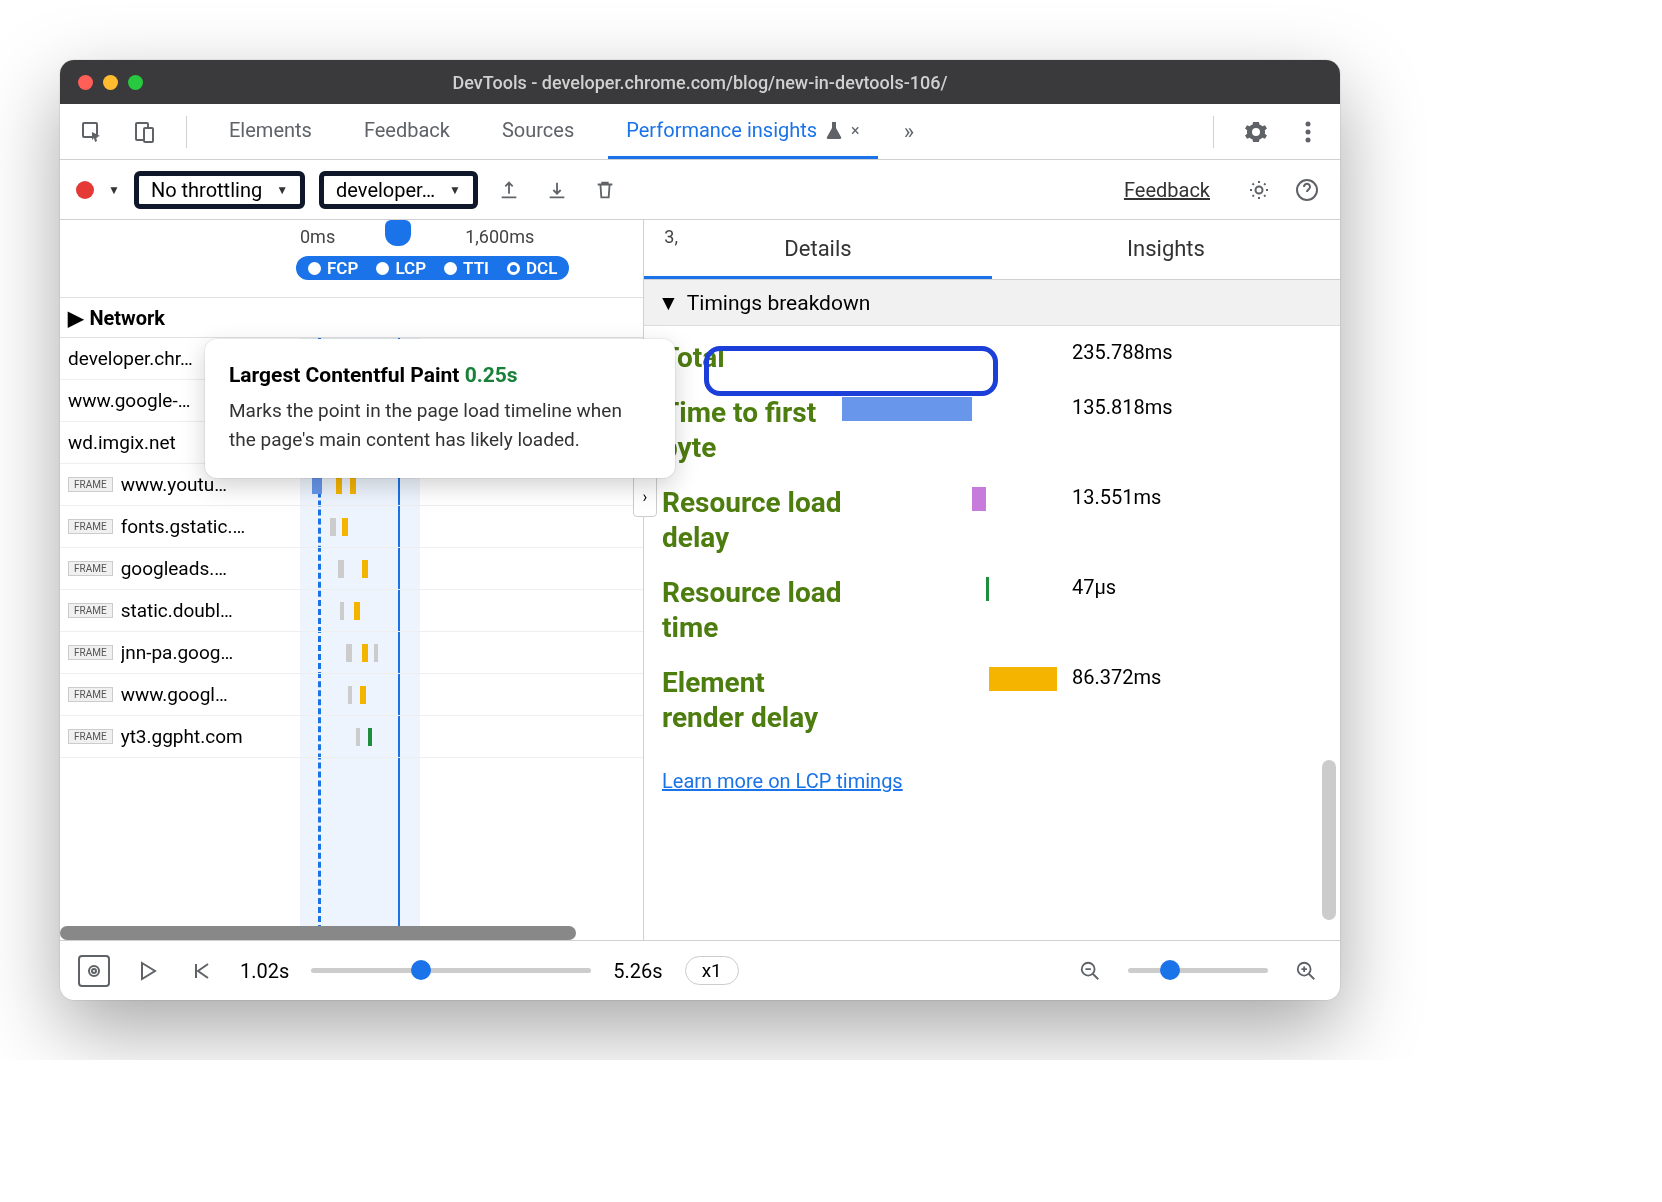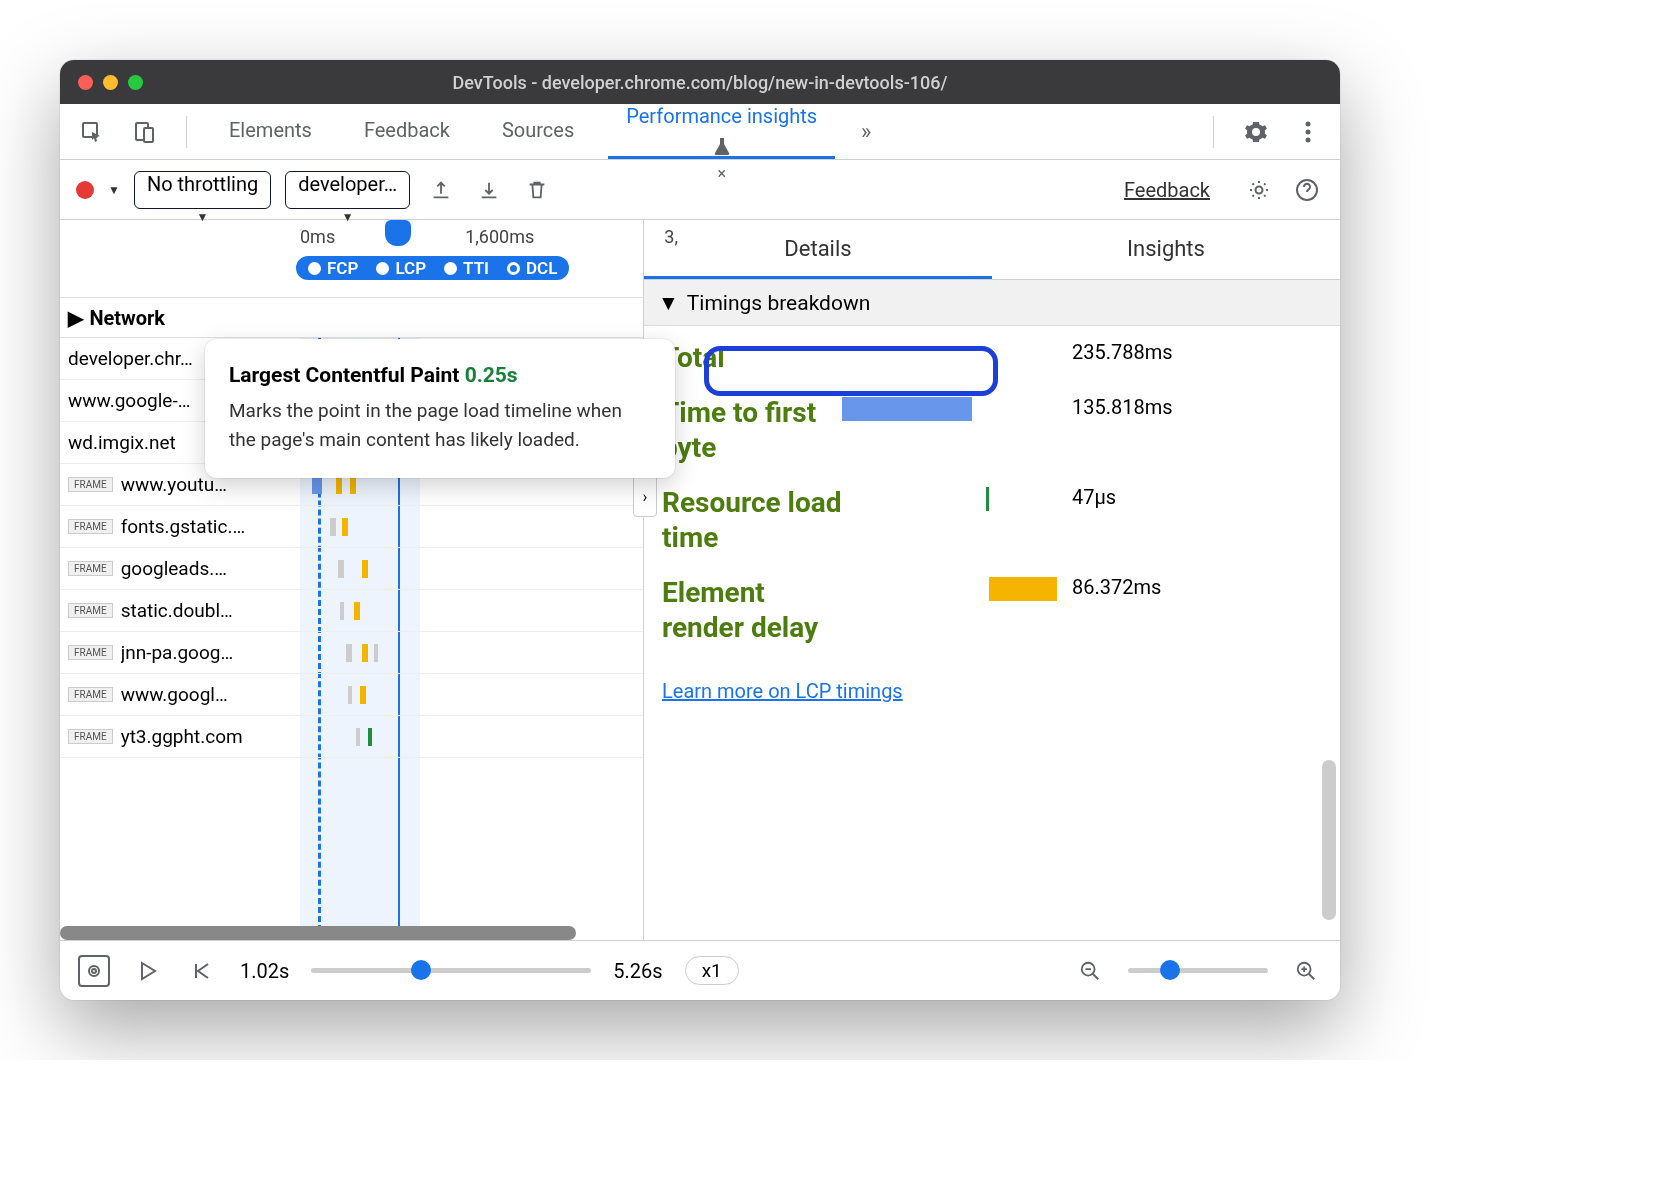--- a/index.html
+++ b/index.html
@@ -10,29 +10,29 @@
 .dot { width: 15px; height: 15px; border-radius: 50%; }
 .dot.red { background: #ff5f57; }
 .dot.yellow { background: #febc2e; }
 .dot.green { background: #28c840; }
 .title-text { color: #d0d0d0; font-size: 18px; position: absolute; left: 0; right: 0; text-align: center; pointer-events: none; font-weight: 500; }
 
 .tabbar { height: 56px; border-bottom: 1px solid #d0d0d0; display: flex; align-items: center; padding: 0 14px; gap: 16px; }
 .tb-icon { width: 36px; height: 36px; display: flex; align-items: center; justify-content: center; color: #5f6368; cursor: pointer; }
 .divider { width: 1px; height: 32px; background: #d0d0d0; margin: 0 8px; }
 .tab { padding: 0 18px; height: 100%; display: flex; align-items: center; font-size: 20px; color: #5f6368; cursor: pointer; border-bottom: 3px solid transparent; gap: 8px; }
-.tab.active { color: #1a73e8; border-bottom-color: #1a73e8; flex-direction: column; }
+.tab.active { color: #1a73e8; border-bottom-color: #1a73e8; }
 .tab-close { font-size: 16px; color: #5f6368; }
 .chev { color: #5f6368; font-size: 22px; margin: 0 10px; }
 .spacer { flex: 1; }
 
 .toolbar { height: 60px; display: flex; align-items: center; padding: 0 16px; gap: 14px; border-bottom: 1px solid #d0d0d0; }
 .record-dot { width: 18px; height: 18px; background: #e53935; border-radius: 50%; }
 .dd-caret { font-size: 12px; color: #333; }
-.select { height: 38px; border: 1px solid #0f172a; border-radius: 6px; display: flex; align-items: center; padding: 0 12px; gap: 14px; font-size: 20px; cursor: pointer; flex-direction: column; }
+.select { height: 38px; border: 5px solid #0f172a; border-radius: 6px; display: flex; align-items: center; padding: 0 12px; gap: 14px; font-size: 20px; cursor: pointer; }
 .tb-iconbtn { width: 34px; height: 34px; display: flex; align-items: center; justify-content: center; color: #5f6368; cursor: pointer; }
 .feedback { font-size: 20px; color: #333; text-decoration: underline; cursor: pointer; }
 
 .main { display: flex; height: 720px; position: relative; }
 .left { width: 584px; display: flex; flex-direction: column; position: relative; border-right: 1px solid #d0d0d0; }
 .timeline-header { height: 78px; position: relative; border-bottom: 1px solid #e0e0e0; }
 .ticks { display: flex; position: absolute; left: 240px; top: 6px; font-size: 18px; color: #444; gap: 130px; }
 .badges { position: absolute; left: 236px; top: 36px; display: flex; gap: 0; }
 .badge { background: #1a73e8; color: #fff; font-size: 17px; font-weight: 600; padding: 2px 12px 2px 6px; display: flex; align-items: center; gap: 6px; }
 .badge:first-child { border-top-left-radius: 16px; border-bottom-left-radius: 16px; padding-left: 12px; }
@@ -335,20 +335,27 @@
             <div class="tval">235.788ms</div>
           </div>
           <div class="trow">
             <div class="tlabel">Time to first byte</div>
             <div class="tbar-area">
               <div class="tbar" style="left:0px;width:130px;background:#6796ea"></div>
             </div>
             <div class="tval">135.818ms</div>
           </div>
           <div class="trow">
+            <div class="tlabel">Resource load delay</div>
+            <div class="tbar-area">
+              <div class="tbar" style="left:130px;width:14px;background:#c77cdc"></div>
+            </div>
+            <div class="tval">13.551ms</div>
+          </div>
+          <div class="trow">
             <div class="tlabel">Resource load time</div>
             <div class="tbar-area">
               <div class="tbar" style="left:144px;width:3px;background:#1e8e3e"></div>
             </div>
             <div class="tval">47µs</div>
           </div>
           <div class="trow">
             <div class="tlabel">Element render delay</div>
             <div class="tbar-area">
               <div class="tbar" style="left:147px;width:68px;background:#f5b400"></div>

